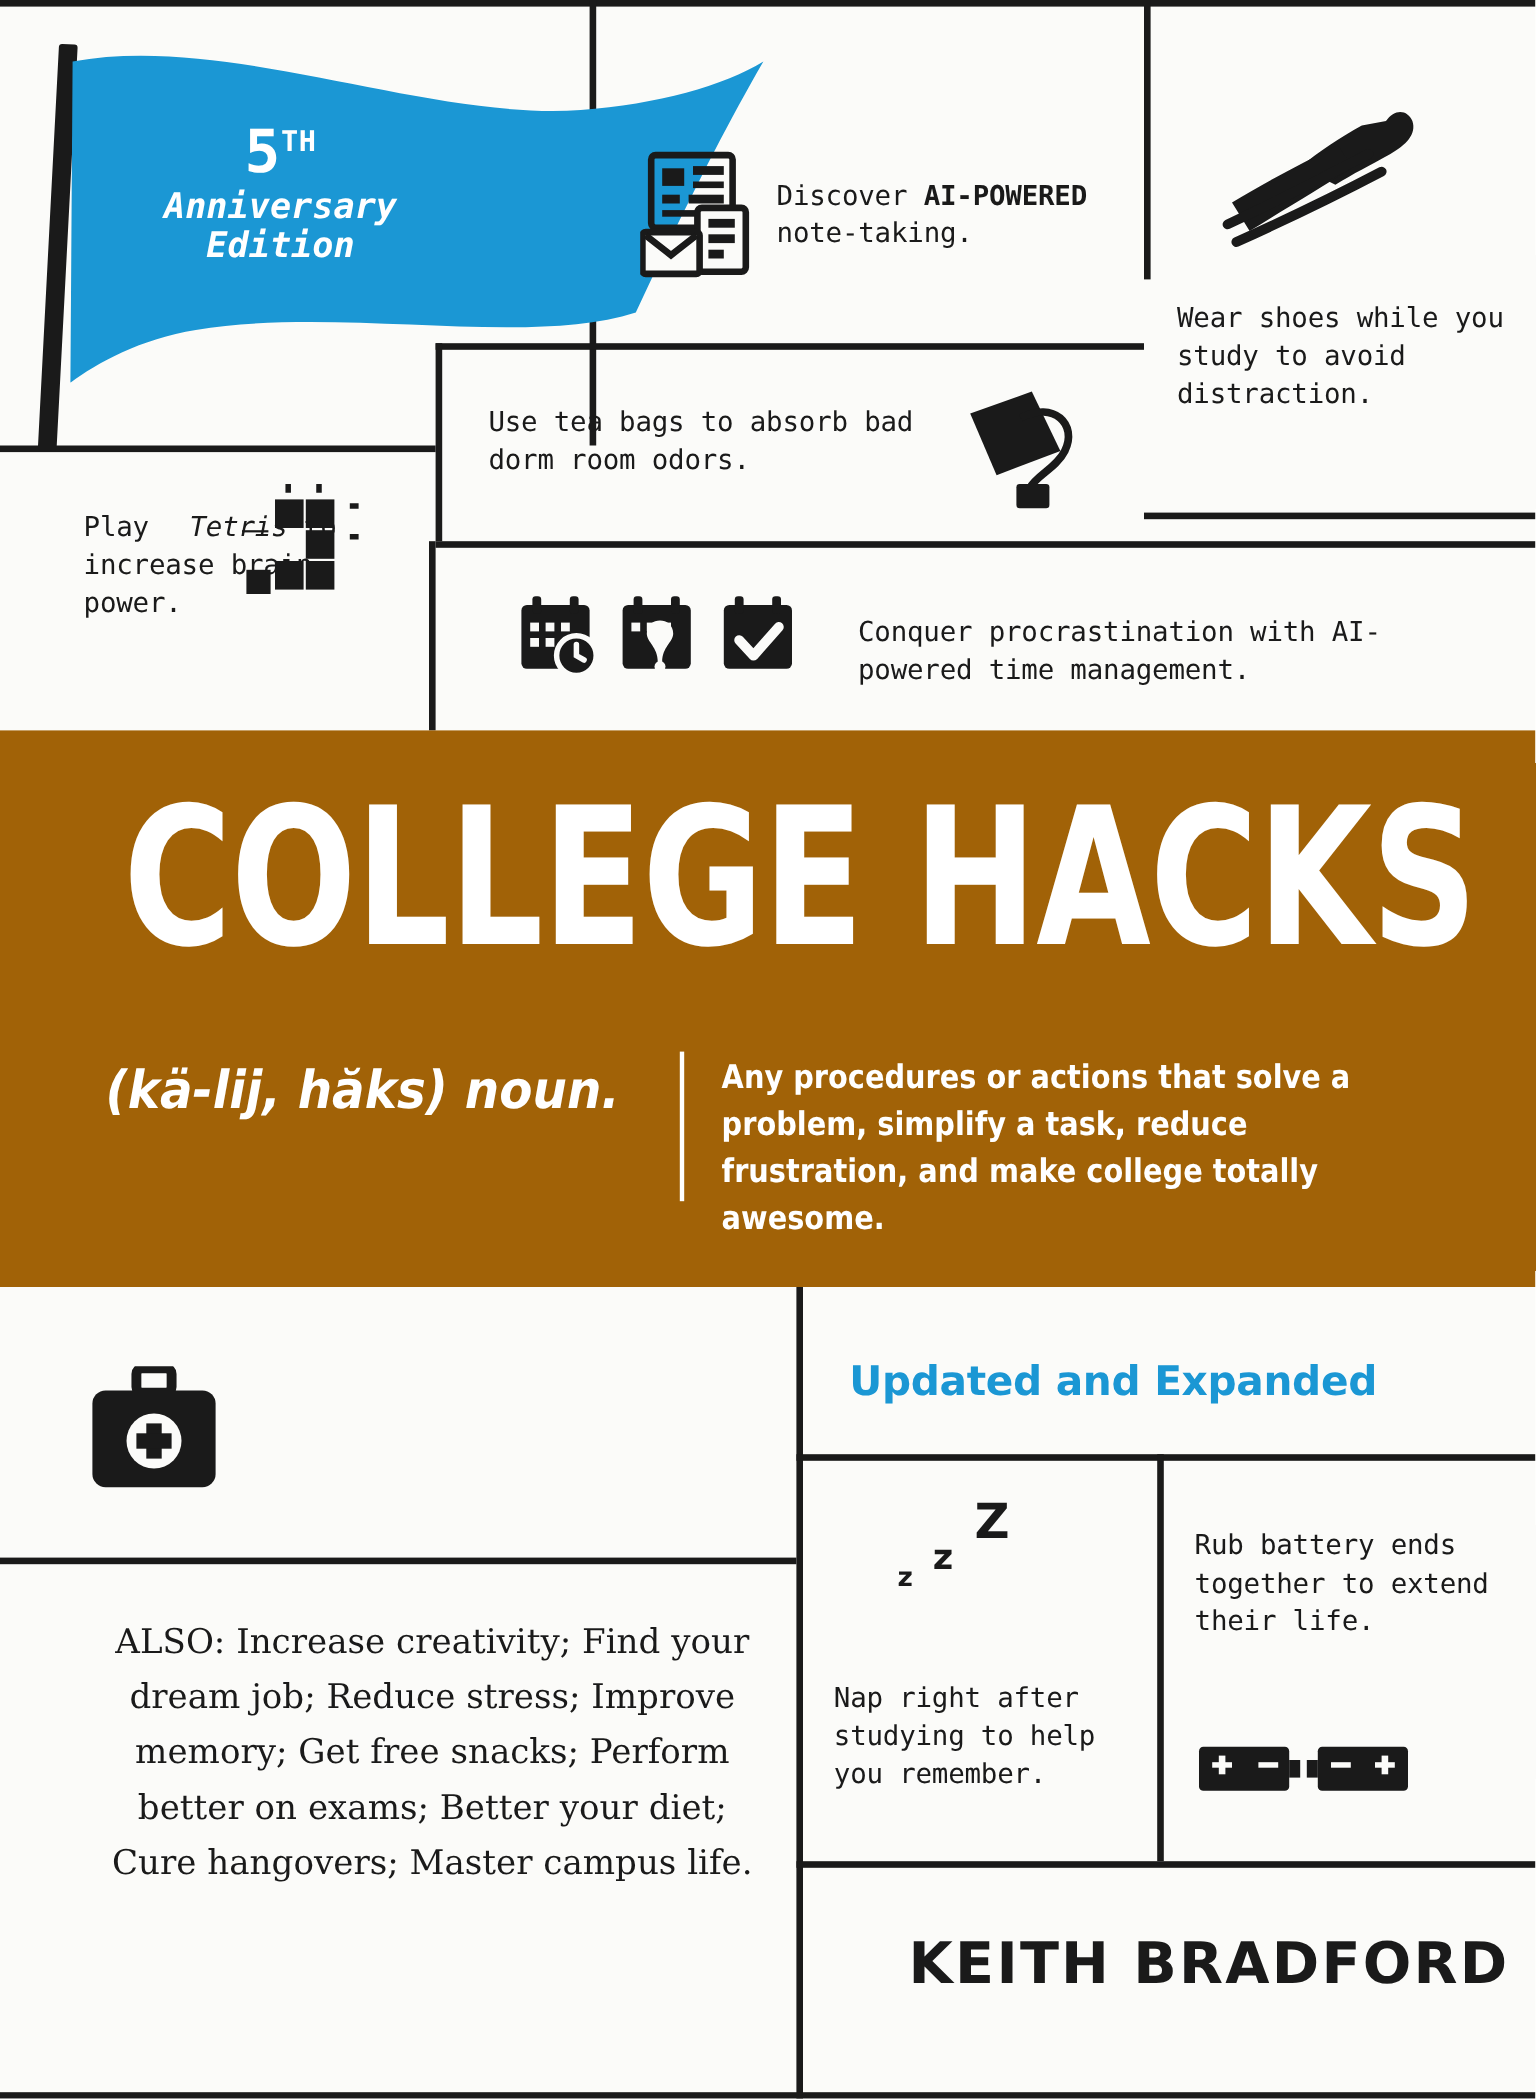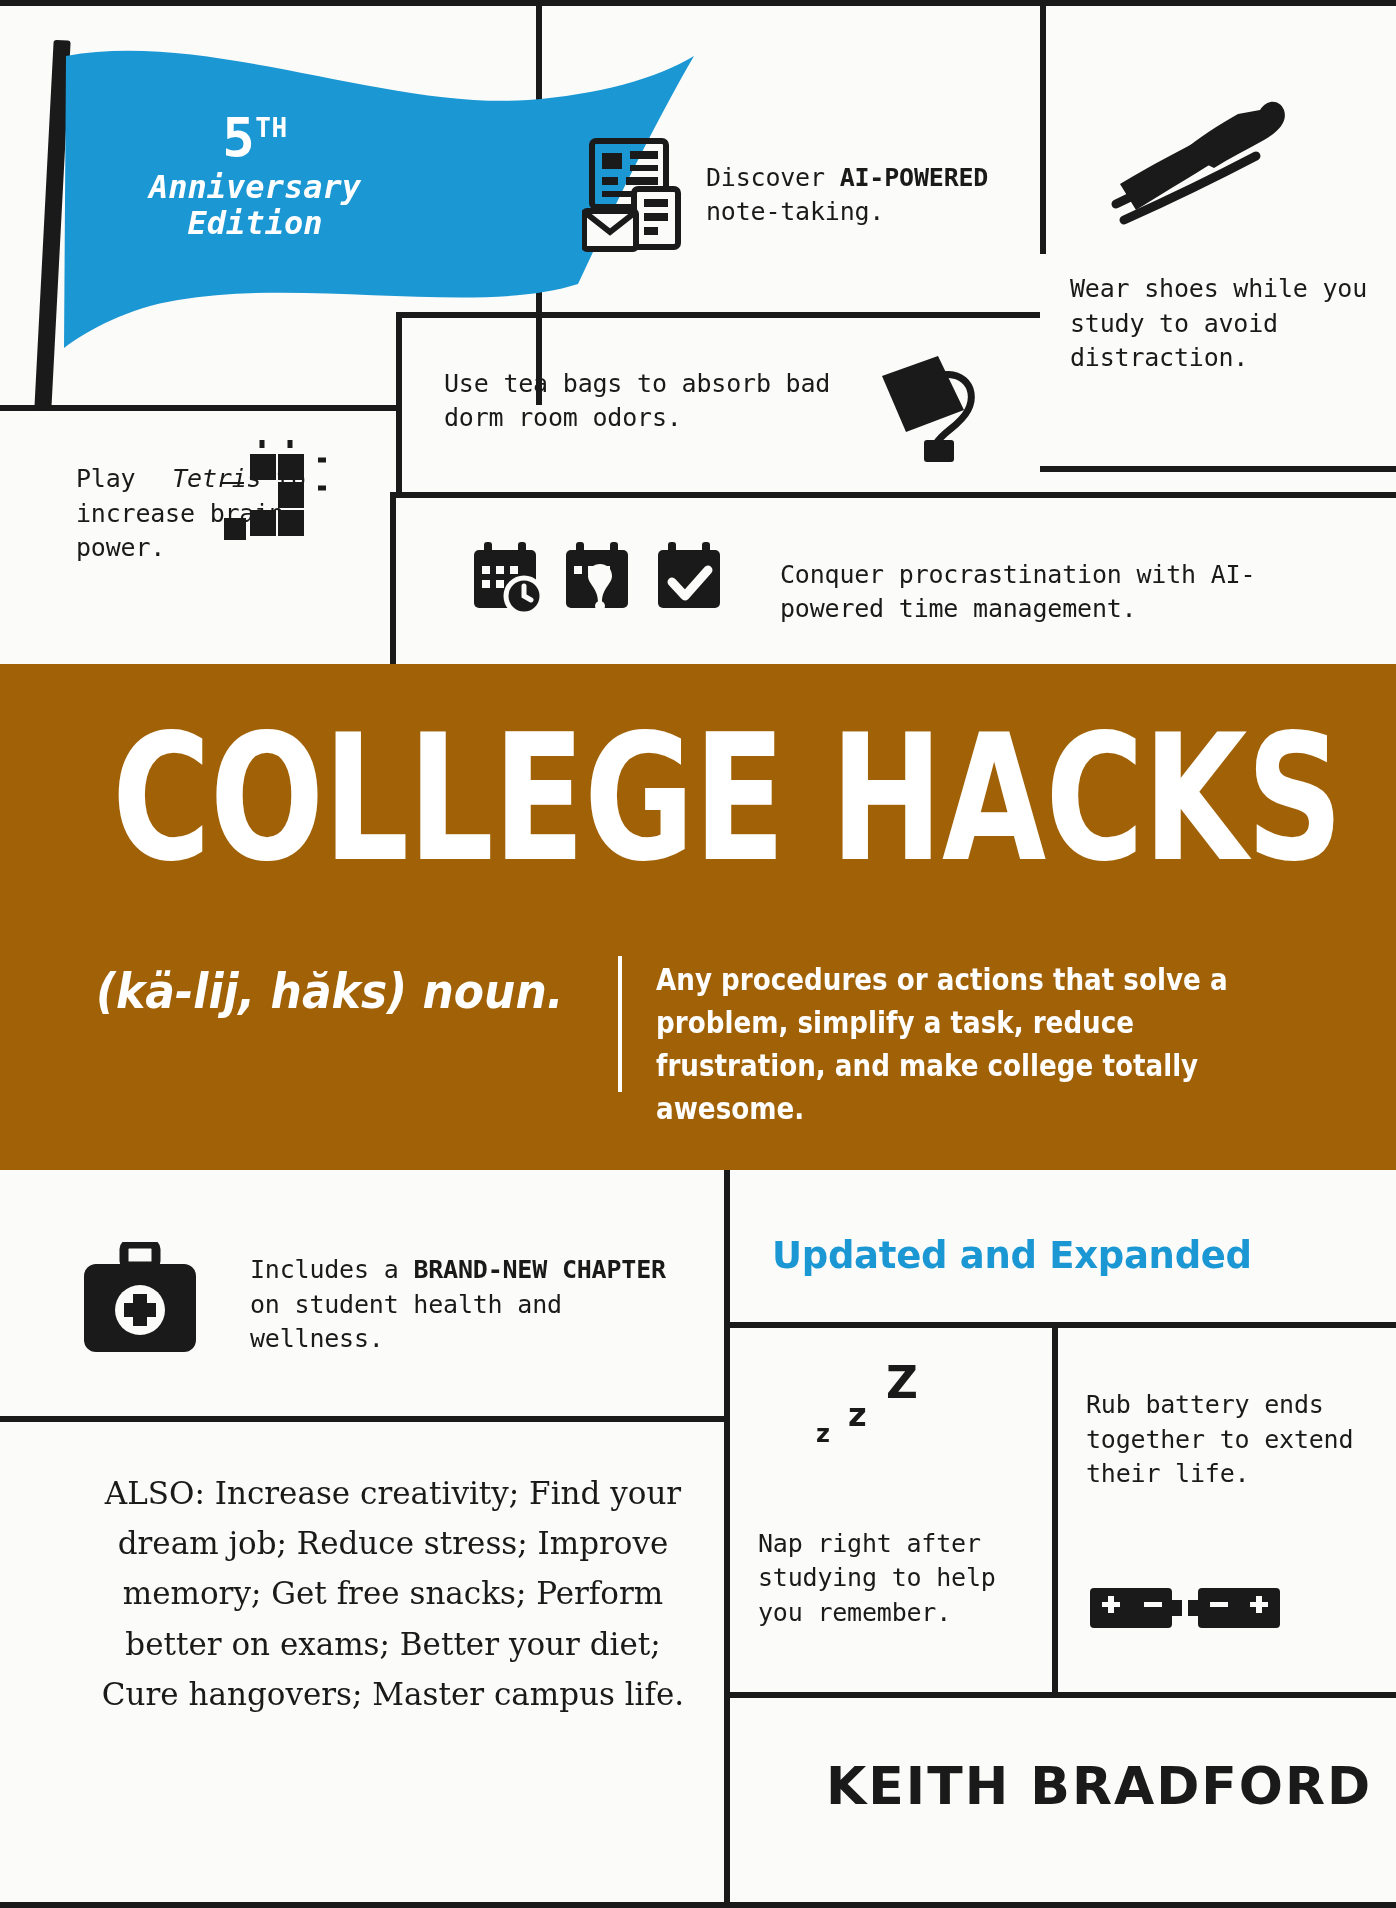--- a/index.html
+++ b/index.html
@@ -324,25 +324,20 @@
 
   <span style="position:absolute; left:80px; top:1242px;">
     <svg width="120" height="116" viewBox="0 0 120 116">
       <rect x="44" y="2" width="32" height="22" rx="5" fill="none" stroke="#1a1a1a" stroke-width="9"></rect>
       <rect x="4" y="22" width="112" height="88" rx="12" fill="#1a1a1a"></rect>
       <circle cx="60" cy="68" r="25" fill="#fbfbf9"></circle>
       <rect x="53" y="52" width="14" height="32" fill="#1a1a1a"></rect>
       <rect x="44" y="61" width="32" height="14" fill="#1a1a1a"></rect>
     </svg>
   </span>
-  <div class="tip" style="left:236px; top:1238px; width:450px; height:134px;">
-    <span class="txt mono">
-      <span>Includes a </span><b>BRAND-NEW CHAPTER</b><span> on student health and wellness.</span>
-    </span>
-  </div>
 
   <div class="updated" style="left:772px; top:1234px;">Updated and Expanded</div>
 
   <div class="also" style="left:98px; top:1468px; width:590px;">ALSO: Increase creativity; Find your dream job; Reduce stress; Improve memory; Get free snacks; Perform better on exams; Better your diet; Cure hangovers; Master campus life.</div>
 
   <span style="position:absolute; left:790px; top:1364px;">
     <svg width="140" height="96" viewBox="0 0 140 96">
       <text x="96" y="34" font-family="DejaVu Sans, sans-serif" font-size="44" font-weight="bold" fill="#1a1a1a">Z</text>
       <text x="58" y="62" font-family="DejaVu Sans, sans-serif" font-size="32" font-weight="bold" fill="#1a1a1a">z</text>
       <text x="26" y="78" font-family="DejaVu Sans, sans-serif" font-size="24" font-weight="bold" fill="#1a1a1a">z</text>

